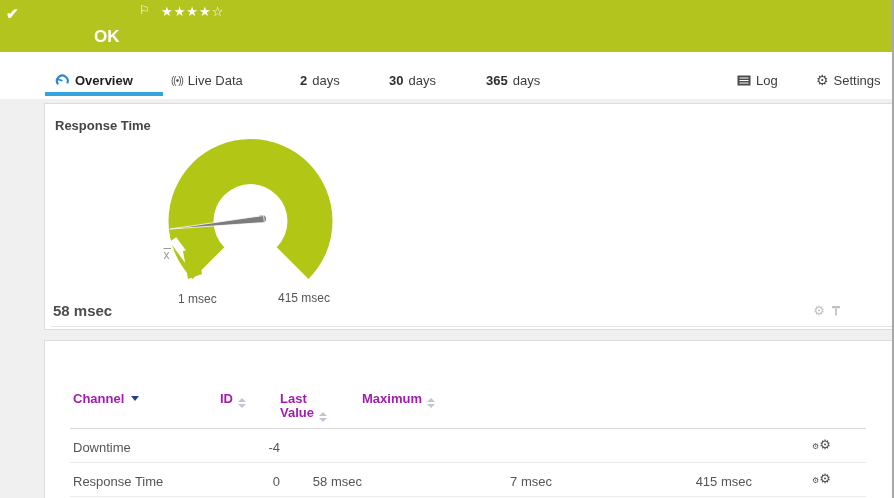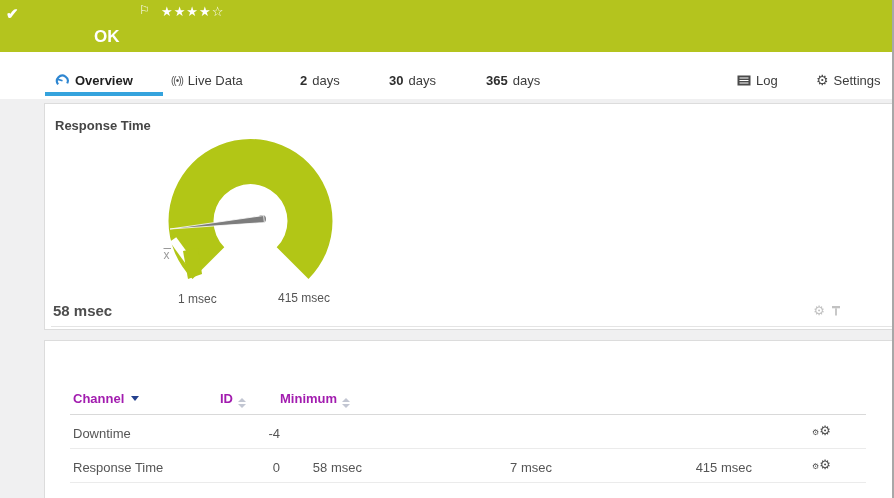--- a/index.html
+++ b/index.html
@@ -153,21 +153,28 @@
       <div class="th c1">
         <span>Channel</span><i class="caret"></i>
       </div>
       <div class="th r">
         <span>ID</span><span class="sort">
             <i class="up"></i>
             <i class="dn"></i>
           </span>
       </div>
       <div class="th r">
-        <span>Minimum</span><span class="sort">
+        <div><span>Last</span></div>
+        <div><span>Value</span><span class="sort">
+              <i class="up"></i>
+              <i class="dn"></i>
+            </span></div>
+      </div>
+      <div class="th r">
+        <span>Maximum</span><span class="sort">
             <i class="up"></i>
             <i class="dn"></i>
           </span>
       </div>
       <div class="th"></div>
     </div>
 
     <div class="trow">
       <span class="c1">Downtime</span>
       <span class="cell-r">-4</span>

